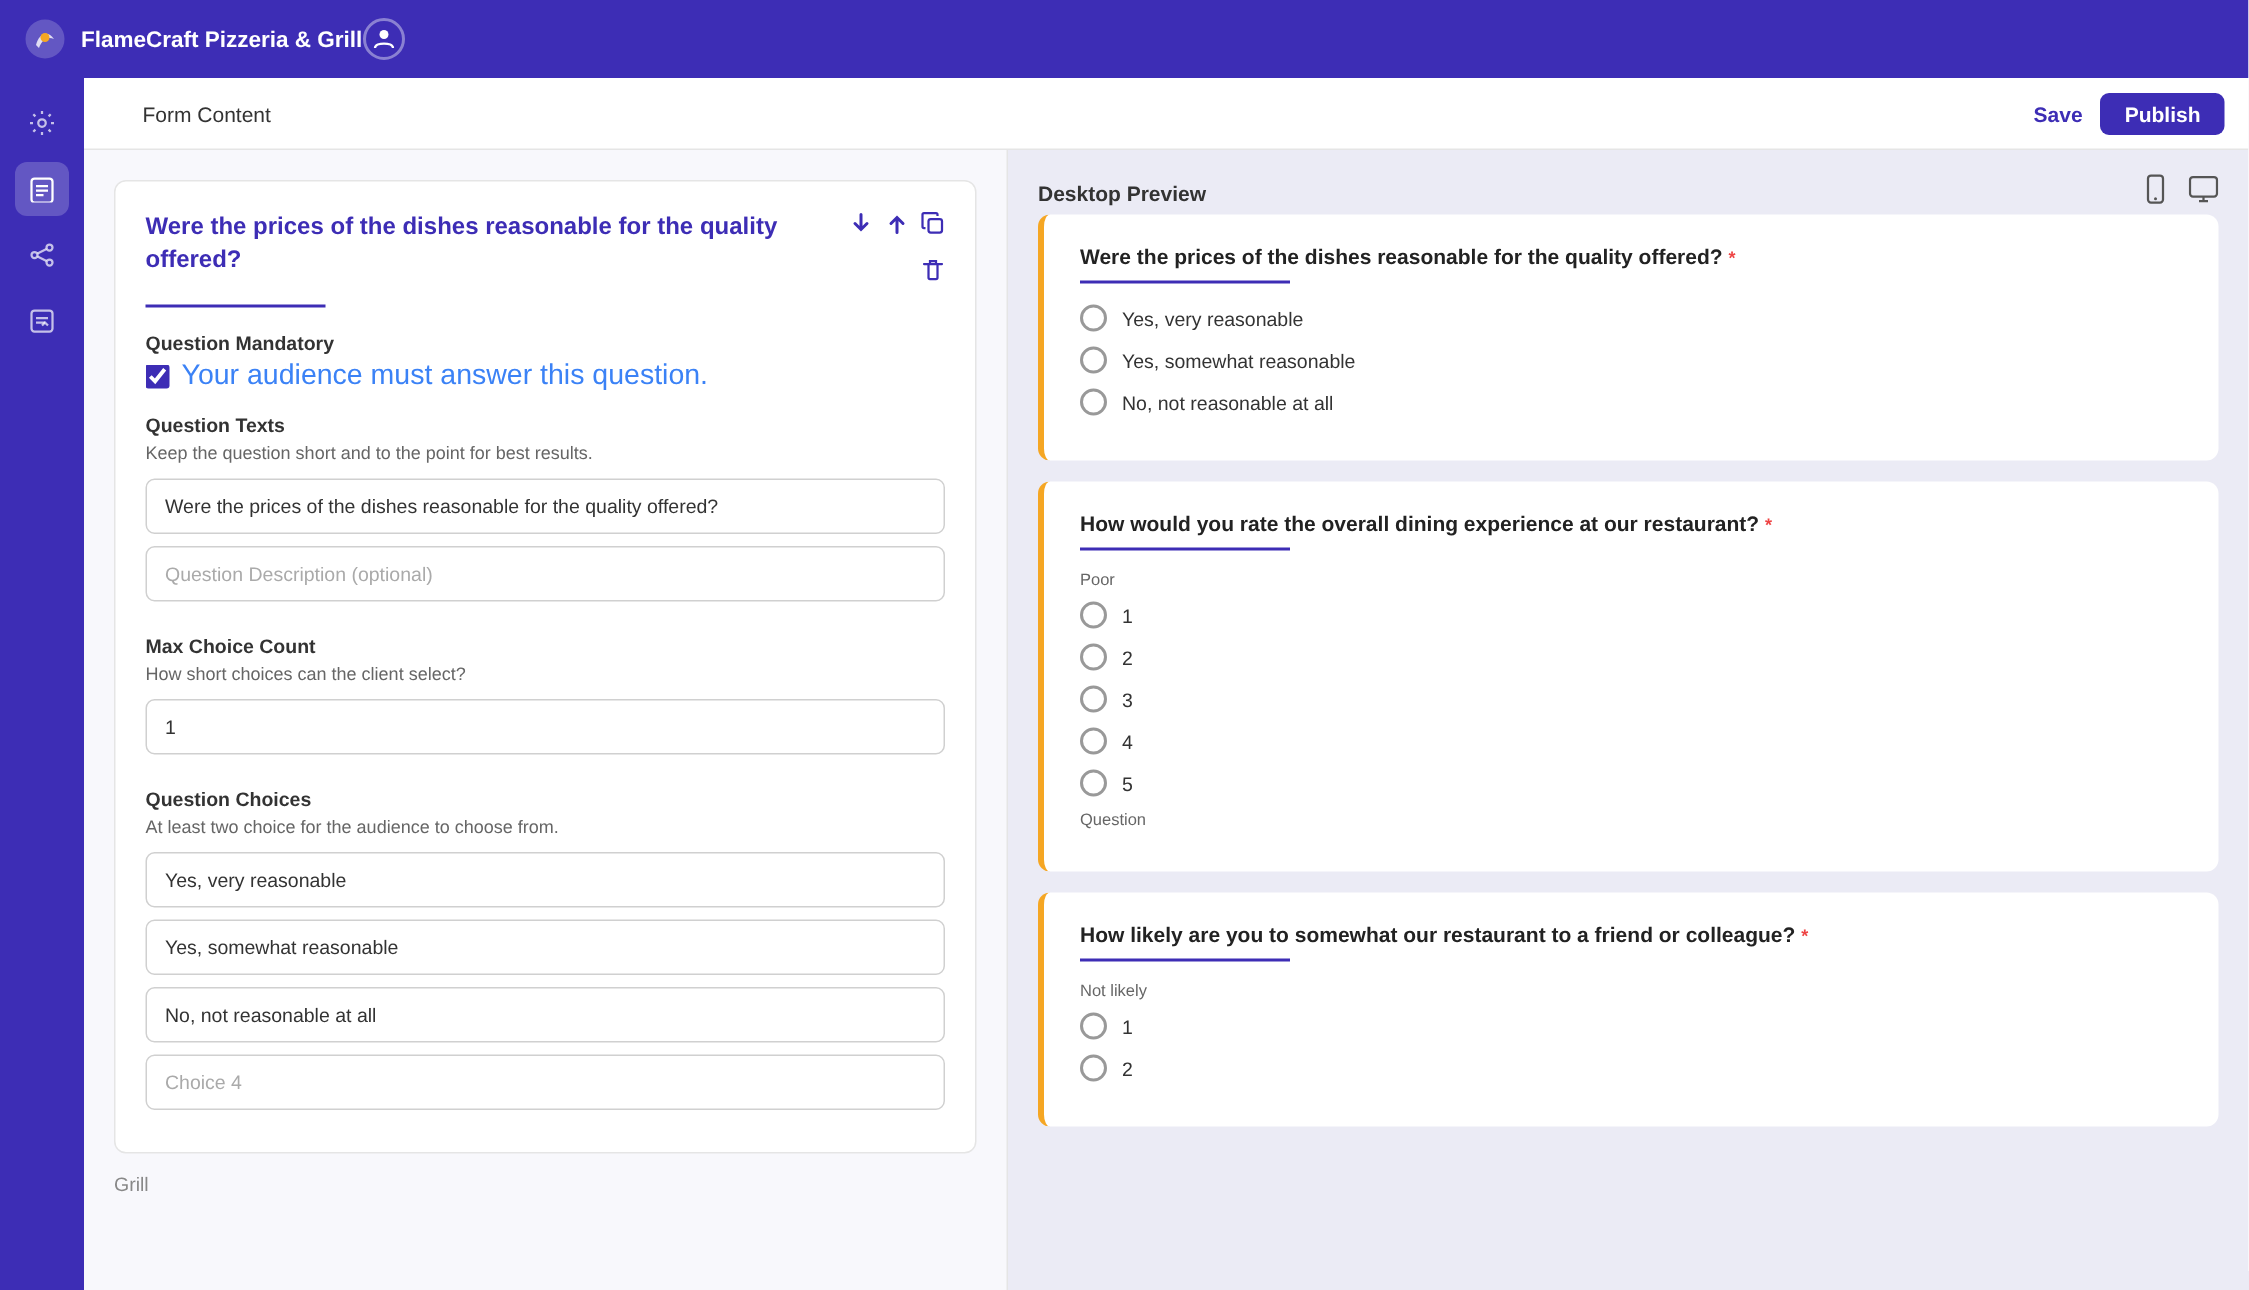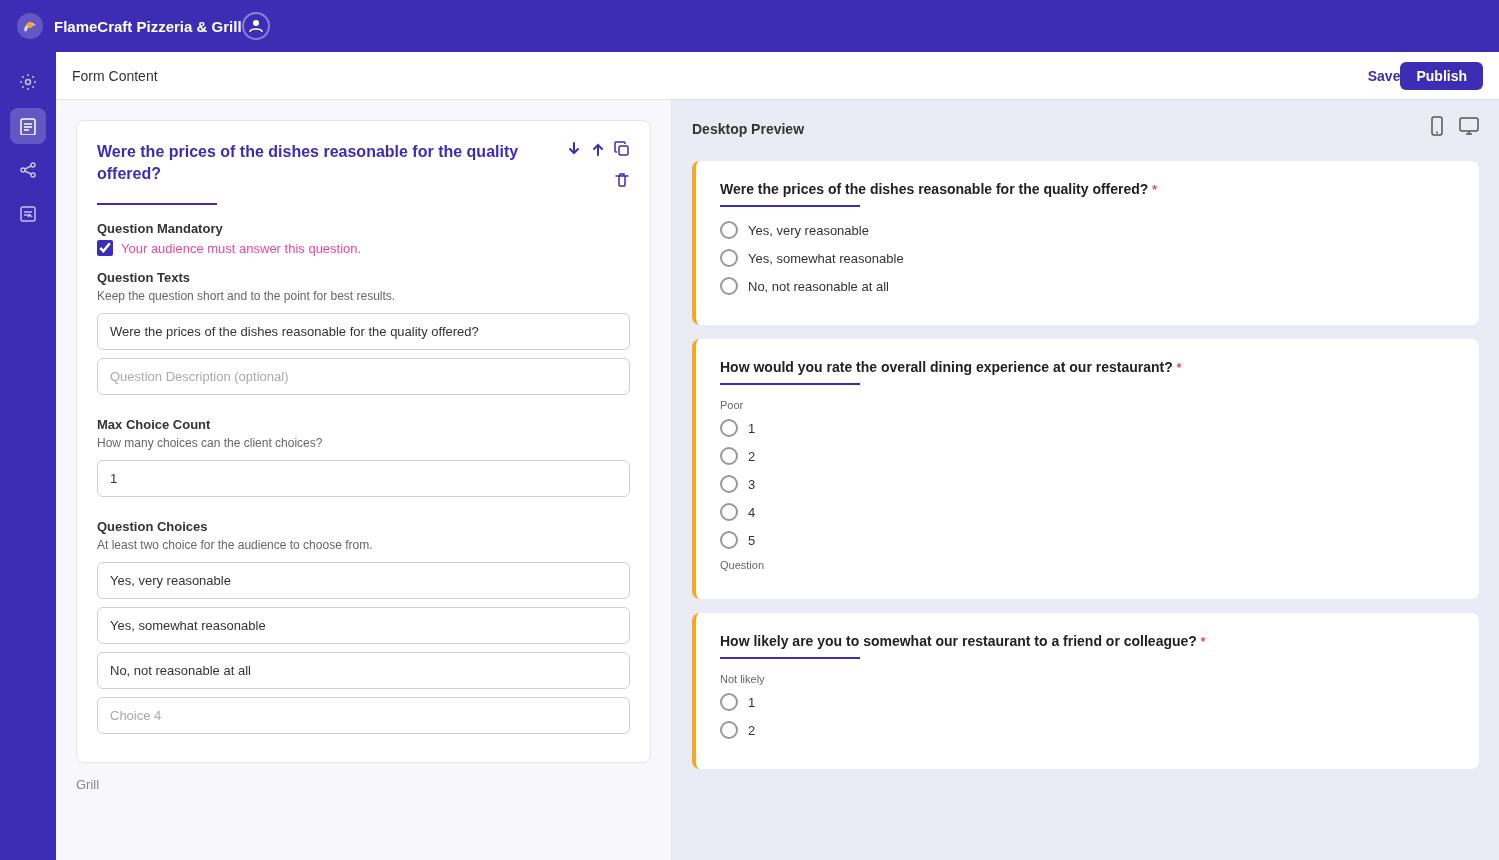--- a/index.html
+++ b/index.html
@@ -49,22 +49,22 @@
     
     .form-header {
       height: 48px;
       border-bottom: 1px solid #e5e5e5;
       display: flex;
       align-items: center;
       justify-content: space-between;
       padding: 0 16px;
       background: white;
     }
-    .form-header-title { font-size: 14px; font-weight: 500; color: #333; }
-    .form-header-actions { display: flex; }
+    .form-header-title { font-size: 14px; font-weight: 500; color: #333; margin-left: 23px; }
+    .form-header-actions { display: flex; gap: 12px; }
     .btn-save { background: none; border: none; color: #3d2db5; font-size: 14px; font-weight: 600; cursor: pointer; }
     .btn-publish { background: #3d2db5; color: white; border: none; border-radius: 6px; padding: 6px 16px; font-size: 14px; font-weight: 600; cursor: pointer; }
 
     
     .panels { display: flex; flex: 1; overflow: hidden; }
 
     
     .left-panel {
       width: 616px;
       border-right: 1px solid #e5e5e5;
@@ -98,21 +98,21 @@
     .action-icon { color: #3d2db5; font-size: 14px; cursor: pointer; }
     .trash-icon { color: #3d2db5; font-size: 14px; cursor: pointer; margin-top: 4px; }
 
     .divider-line { height: 2px; background: #3d2db5; width: 120px; margin-bottom: 16px; }
 
     .section-label { font-size: 13px; font-weight: 700; color: #333; margin-bottom: 4px; margin-top: 14px; }
     .section-desc { font-size: 12px; color: #666; margin-bottom: 10px; }
 
     .checkbox-row { display: flex; align-items: center; gap: 8px; margin-bottom: 4px; }
     .checkbox-row input[type=checkbox] { accent-color: #3d2db5; width: 16px; height: 16px; }
-    .checkbox-label { font-size: 13px; color: #ec4899; }
+    .checkbox-label { font-size: 19px; color: #3b82f6; }
 
     .text-input {
       width: 100%;
       border: 1px solid #d0d0d0;
       border-radius: 6px;
       padding: 10px 12px;
       font-size: 13px;
       color: #333;
       outline: none;
       margin-bottom: 8px;
@@ -135,21 +135,21 @@
       flex: 1;
       background: #ebebf5;
       overflow-y: auto;
       padding: 16px 20px;
     }
 
     .preview-header {
       display: flex;
       align-items: center;
       justify-content: space-between;
-      margin-bottom: 20px;
+      margin-bottom: 2px;
     }
     .preview-title { font-size: 14px; font-weight: 600; color: #333; }
     .preview-icons { display: flex; gap: 12px; font-size: 18px; color: #555; }
 
     .preview-card {
       background: white;
       border-radius: 8px;
       padding: 20px 24px;
       margin-bottom: 14px;
       border-left: 4px solid #f5a623;
@@ -286,21 +286,21 @@
           </div>
 
           
           <div class="section-label">Question Texts</div>
           <div class="section-desc">Keep the question short and to the point for best results.</div>
           <input type="text" class="text-input" value="Were the prices of the dishes reasonable for the quality offered?" style="">
           <input type="text" class="text-input" placeholder="Question Description (optional)" style="">
 
           
           <div class="section-label">Max Choice Count</div>
-          <div class="section-desc">How many choices can the client choices?</div>
+          <div class="section-desc">How short choices can the client select?</div>
           <input type="number" class="number-input" value="1" style="">
 
           
           <div class="section-label">Question Choices</div>
           <div class="section-desc">At least two choice for the audience to choose from.</div>
 
           <input type="text" class="text-input" value="Yes, very reasonable" style="">
           <input type="text" class="text-input" value="Yes, somewhat reasonable" style="">
           <input type="text" class="text-input" value="No, not reasonable at all" style="">
           <input type="text" class="text-input" placeholder="Choice 4" style="">

